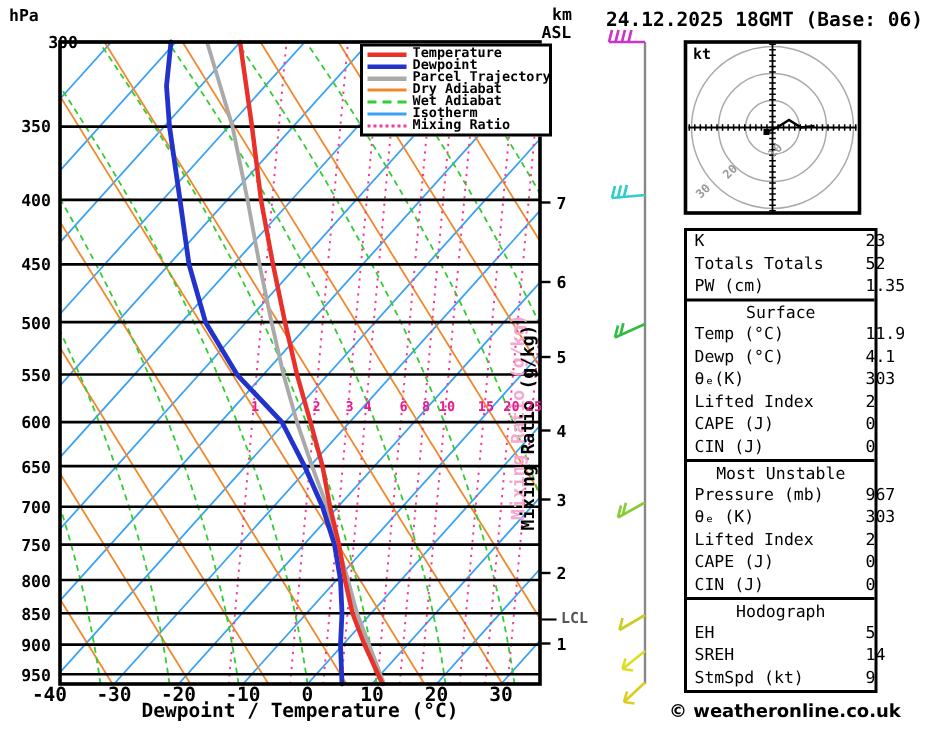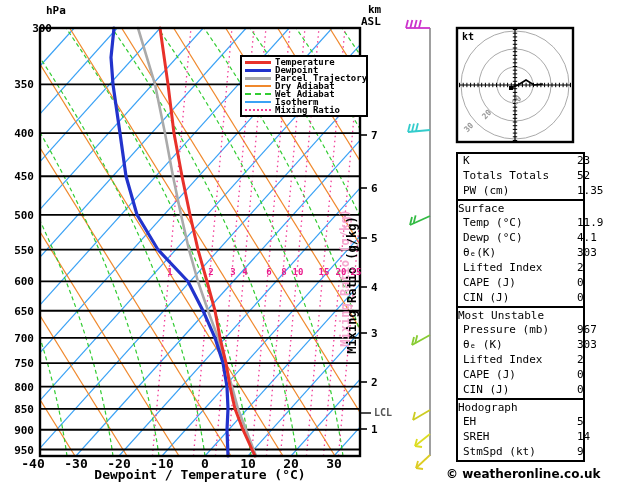--- a/index.html
+++ b/index.html
@@ -1,44 +1,44 @@
 <!DOCTYPE html>
 <html><head>
 <meta charset="utf-8">
 <style>
   html,body{margin:0;padding:0;background:#fff;}
   #root{position:relative;width:629px;height:486px;background:#fff;overflow:hidden;
         font-family:"DejaVu Sans Mono",monospace;color:#000;}
   .abs{position:absolute;}
   #station-title{left:28px;top:6px;font:bold 13px "DejaVu Sans Mono",monospace;letter-spacing:1px;}
-  #hpa-label{left:6px;top:4px;font:bold 11px "DejaVu Sans Mono",monospace;margin-left:40px;}
+  #hpa-label{left:6px;top:4px;font:bold 11px "DejaVu Sans Mono",monospace;}
   #km-label{left:368px;top:3px;font:bold 11px "DejaVu Sans Mono",monospace;}
   #asl-label{left:361px;top:15px;font:bold 11px "DejaVu Sans Mono",monospace;}
   #datetime{left:404px;top:6px;width:224px;font:bold 13px "DejaVu Sans Mono",monospace;letter-spacing:0px;}
   .ptick{font:bold 11px "DejaVu Sans Mono",monospace;width:30px;text-align:right;}
   .xtick{font:bold 13px "DejaVu Sans Mono",monospace;width:48px;text-align:center;}
   .kmtick{font:bold 11px "DejaVu Sans Mono",monospace;}
   .mrtick{font:bold 9px "DejaVu Sans Mono",monospace;color:#ea1a8c;}
   #xlabel{left:40px;top:467px;width:320px;text-align:center;font:bold 13px "DejaVu Sans Mono",monospace;}
   #lcl-label{left:374px;top:407px;font:bold 10px "DejaVu Sans Mono",monospace;color:#555;}
   #kt-label{left:462px;top:31px;font:bold 10px "DejaVu Sans Mono",monospace;}
   .ringlab{font:bold 8px "DejaVu Sans Mono",monospace;color:#999;transform:rotate(-45deg);}
   #mr-axis-black{left:252px;top:278px;width:200px;text-align:center;transform:rotate(-90deg);
      font:bold 12px "DejaVu Sans Mono",monospace;}
   #mr-axis-pink{left:245px;top:271px;width:200px;text-align:center;transform:rotate(-90deg);
      font:bold 12px "DejaVu Sans Mono",monospace;color:#f6a8d0;}
   #legend{left:240px;top:29px;width:128px;height:62px;border:2px solid #000;background:#fff;
-     display:flex;flex-direction:column;justify-content:space-around;padding:1px 0 1px 3px;box-sizing:border-box;margin-top:26px;}
+     display:flex;flex-direction:column;justify-content:space-around;padding:1px 0 1px 3px;box-sizing:border-box;}
   .lrow{display:flex;align-items:center;height:8px;}
   .lswatch{width:26px;margin-right:4px;flex:0 0 26px;}
   .llabel{font:bold 9px "DejaVu Sans Mono",monospace;white-space:nowrap;}
   #data-table{left:456px;top:152px;width:129px;border:2px solid #000;background:#fff;box-sizing:border-box;}
   .tsec{border-top:2px solid #000;}
   .tsec:first-child{border-top:none;}
-  .thead{font:11px "DejaVu Sans Mono",monospace;height:15px;line-height:15px;}
+  .thead{text-align:center;font:11px "DejaVu Sans Mono",monospace;height:15px;line-height:15px;}
   .trow{position:relative;height:15px;line-height:15px;font:11px "DejaVu Sans Mono",monospace;}
   .tlabel{position:absolute;left:5px;white-space:nowrap;}
   .tvalue{position:absolute;left:90px;white-space:nowrap;margin-left:29px;}
   #copyright{left:446px;top:467px;font:bold 12px "DejaVu Sans",sans-serif;}
 </style>
 </head>
 <body>
 
 <div id="root">
   <svg id="chart-svg" width="629" height="486" viewBox="0 0 629 486" style="position:absolute;left:0;top:0;">
@@ -236,20 +236,21 @@
         <line x1="570.5" y1="82.8" x2="570.5" y2="87.2" stroke="#000" stroke-width="1"></line>
         <line x1="512.8" y1="140.5" x2="517.2" y2="140.5" stroke="#000" stroke-width="1"></line>
         <polyline points="511,88 518,85 526,80 534,85 543,84" fill="none" stroke="#000" stroke-width="1.6"></polyline>
         <rect x="509" y="86" width="4" height="4" fill="#000"></rect>
       </g>
     </svg>
 
   <div class="abs" id="hpa-label">hPa</div>
   <div class="abs" id="km-label">km</div>
   <div class="abs" id="asl-label">ASL</div>
+  <div class="abs" id="datetime">24.12.2025 18GMT (Base: 06)</div>
 
   <div class="abs" id="mr-axis-pink">Mixing Ratio (g/kg)</div>
   <div class="abs" id="mr-axis-black">Mixing Ratio (g/kg)</div>
 
   <div id="tick-layer">
       <div class="ptick" style="position: absolute; left: 22px; top: 22px;">300</div>
       <div class="ptick" style="position: absolute; left: 4px; top: 78px;">350</div>
       <div class="ptick" style="position: absolute; left: 4px; top: 127px;">400</div>
       <div class="ptick" style="position: absolute; left: 4px; top: 170px;">450</div>
       <div class="ptick" style="position: absolute; left: 4px; top: 209px;">500</div>

